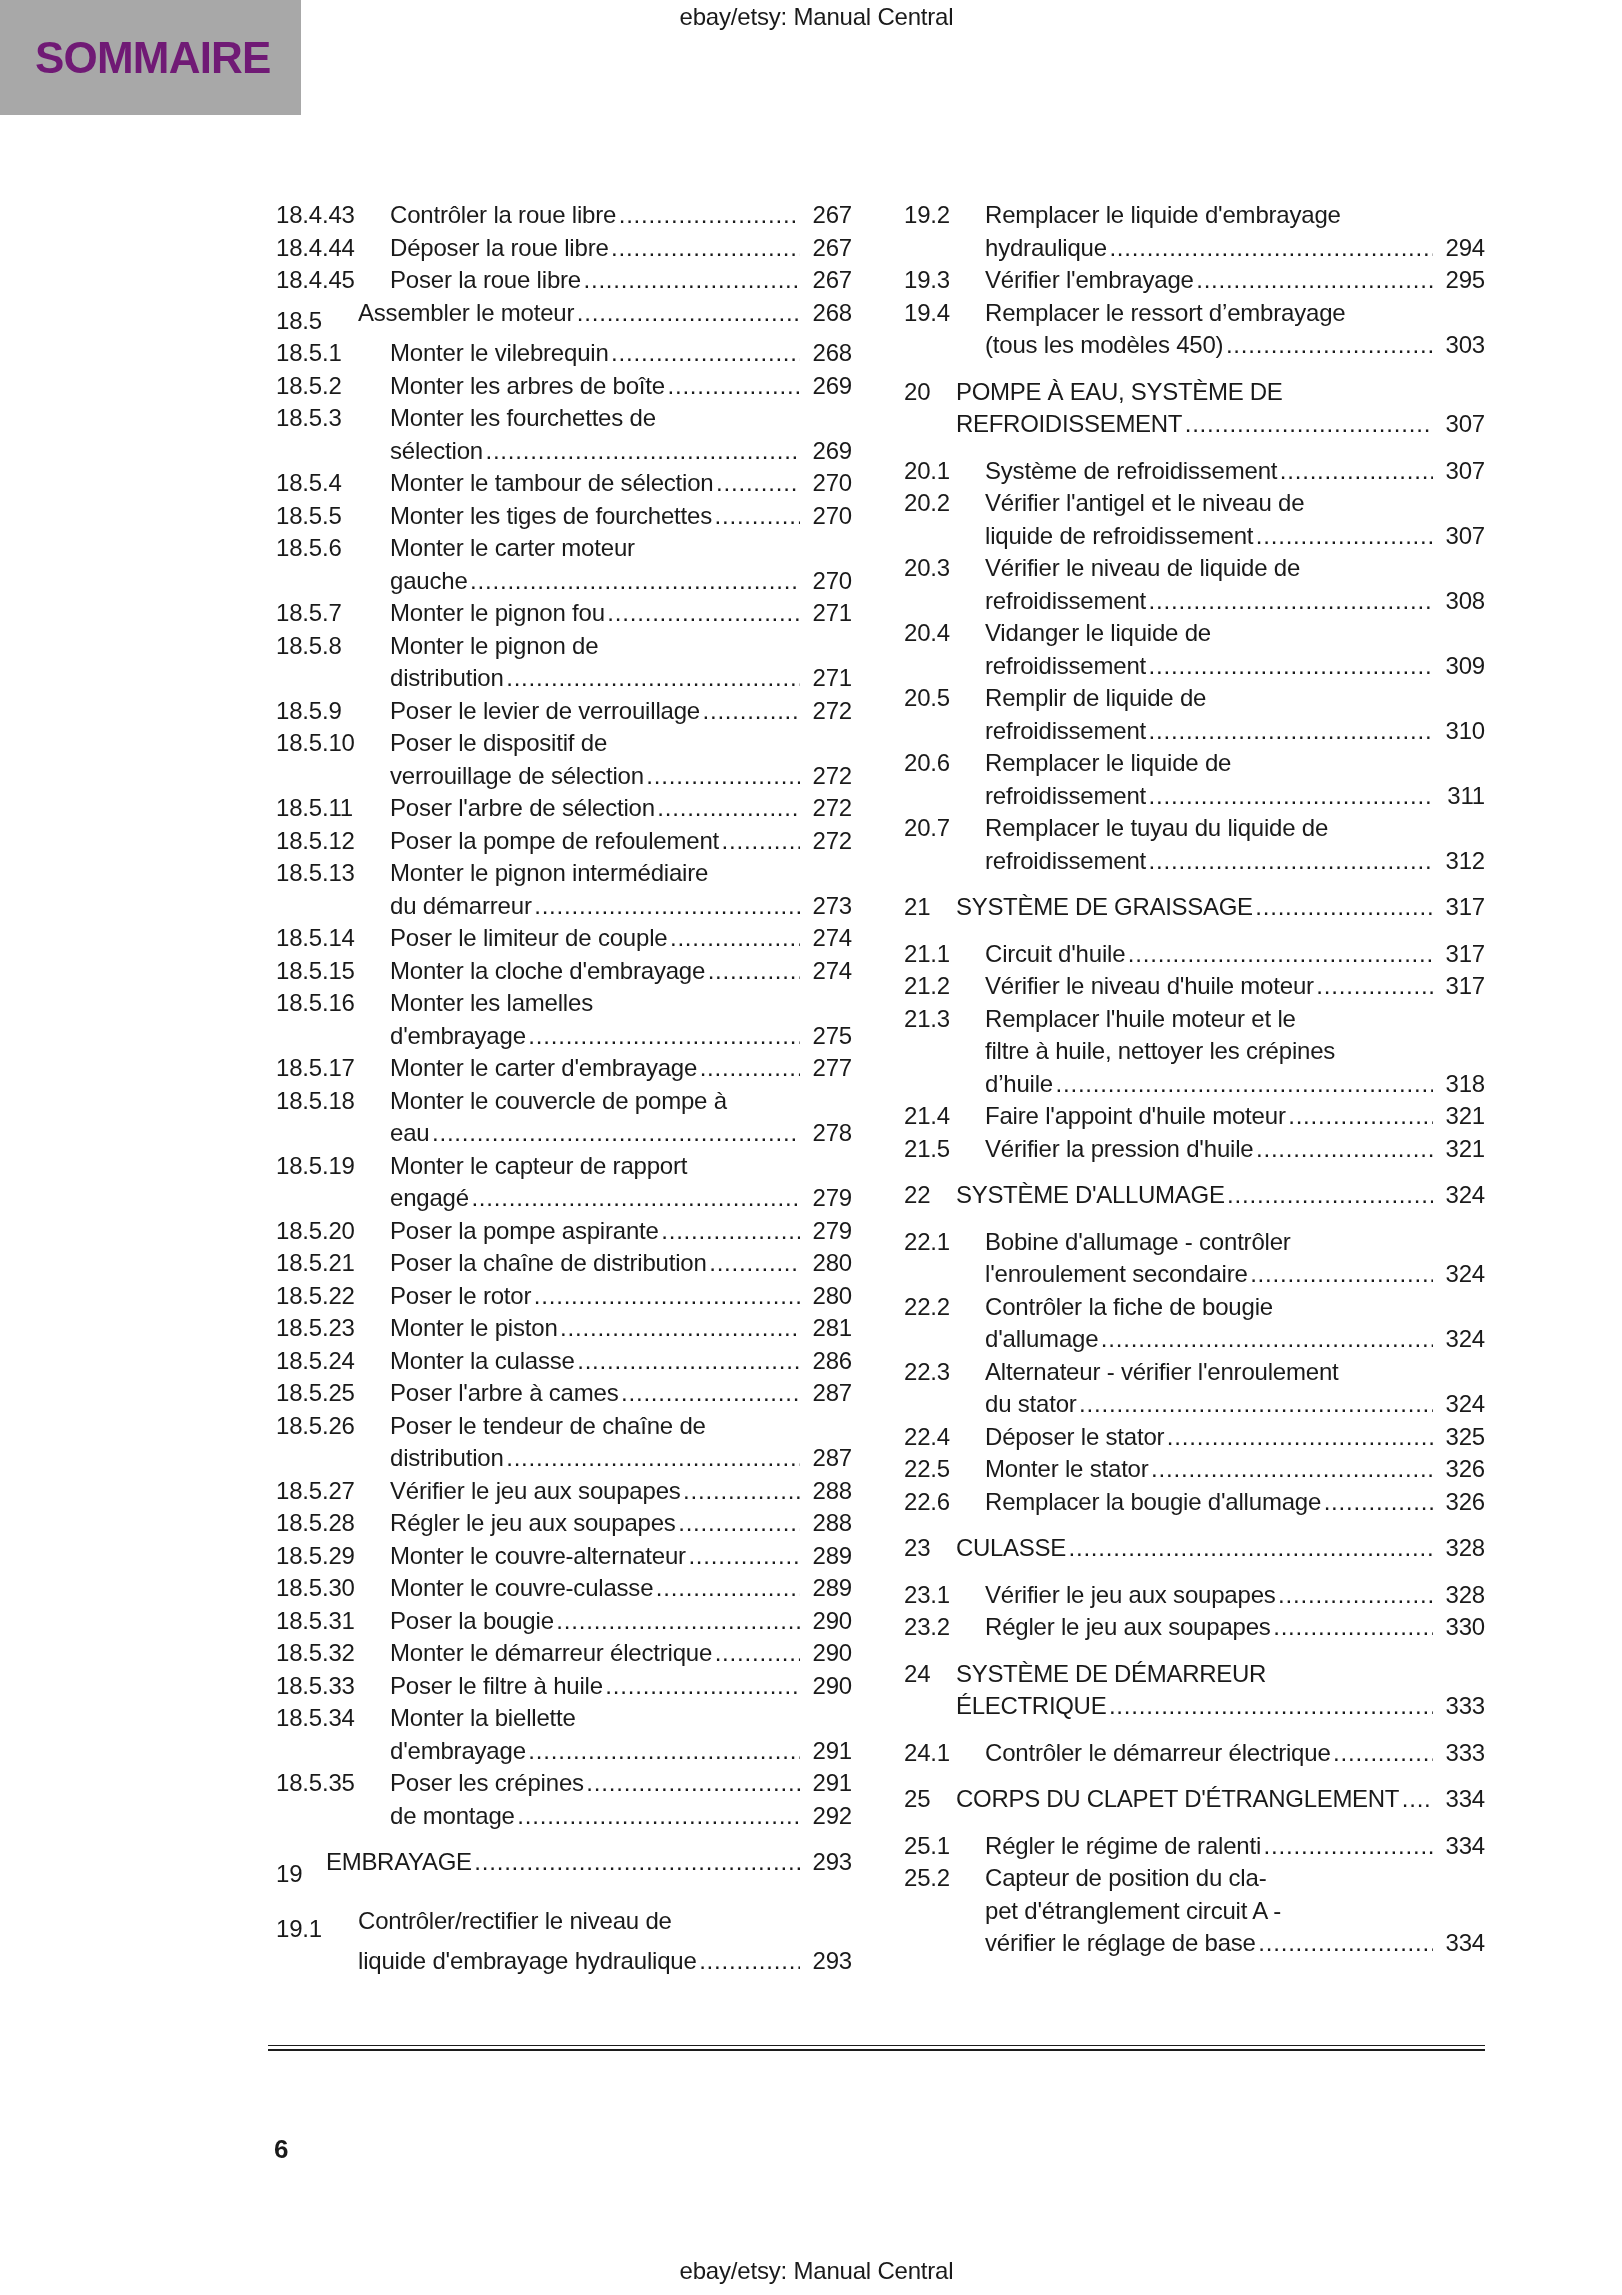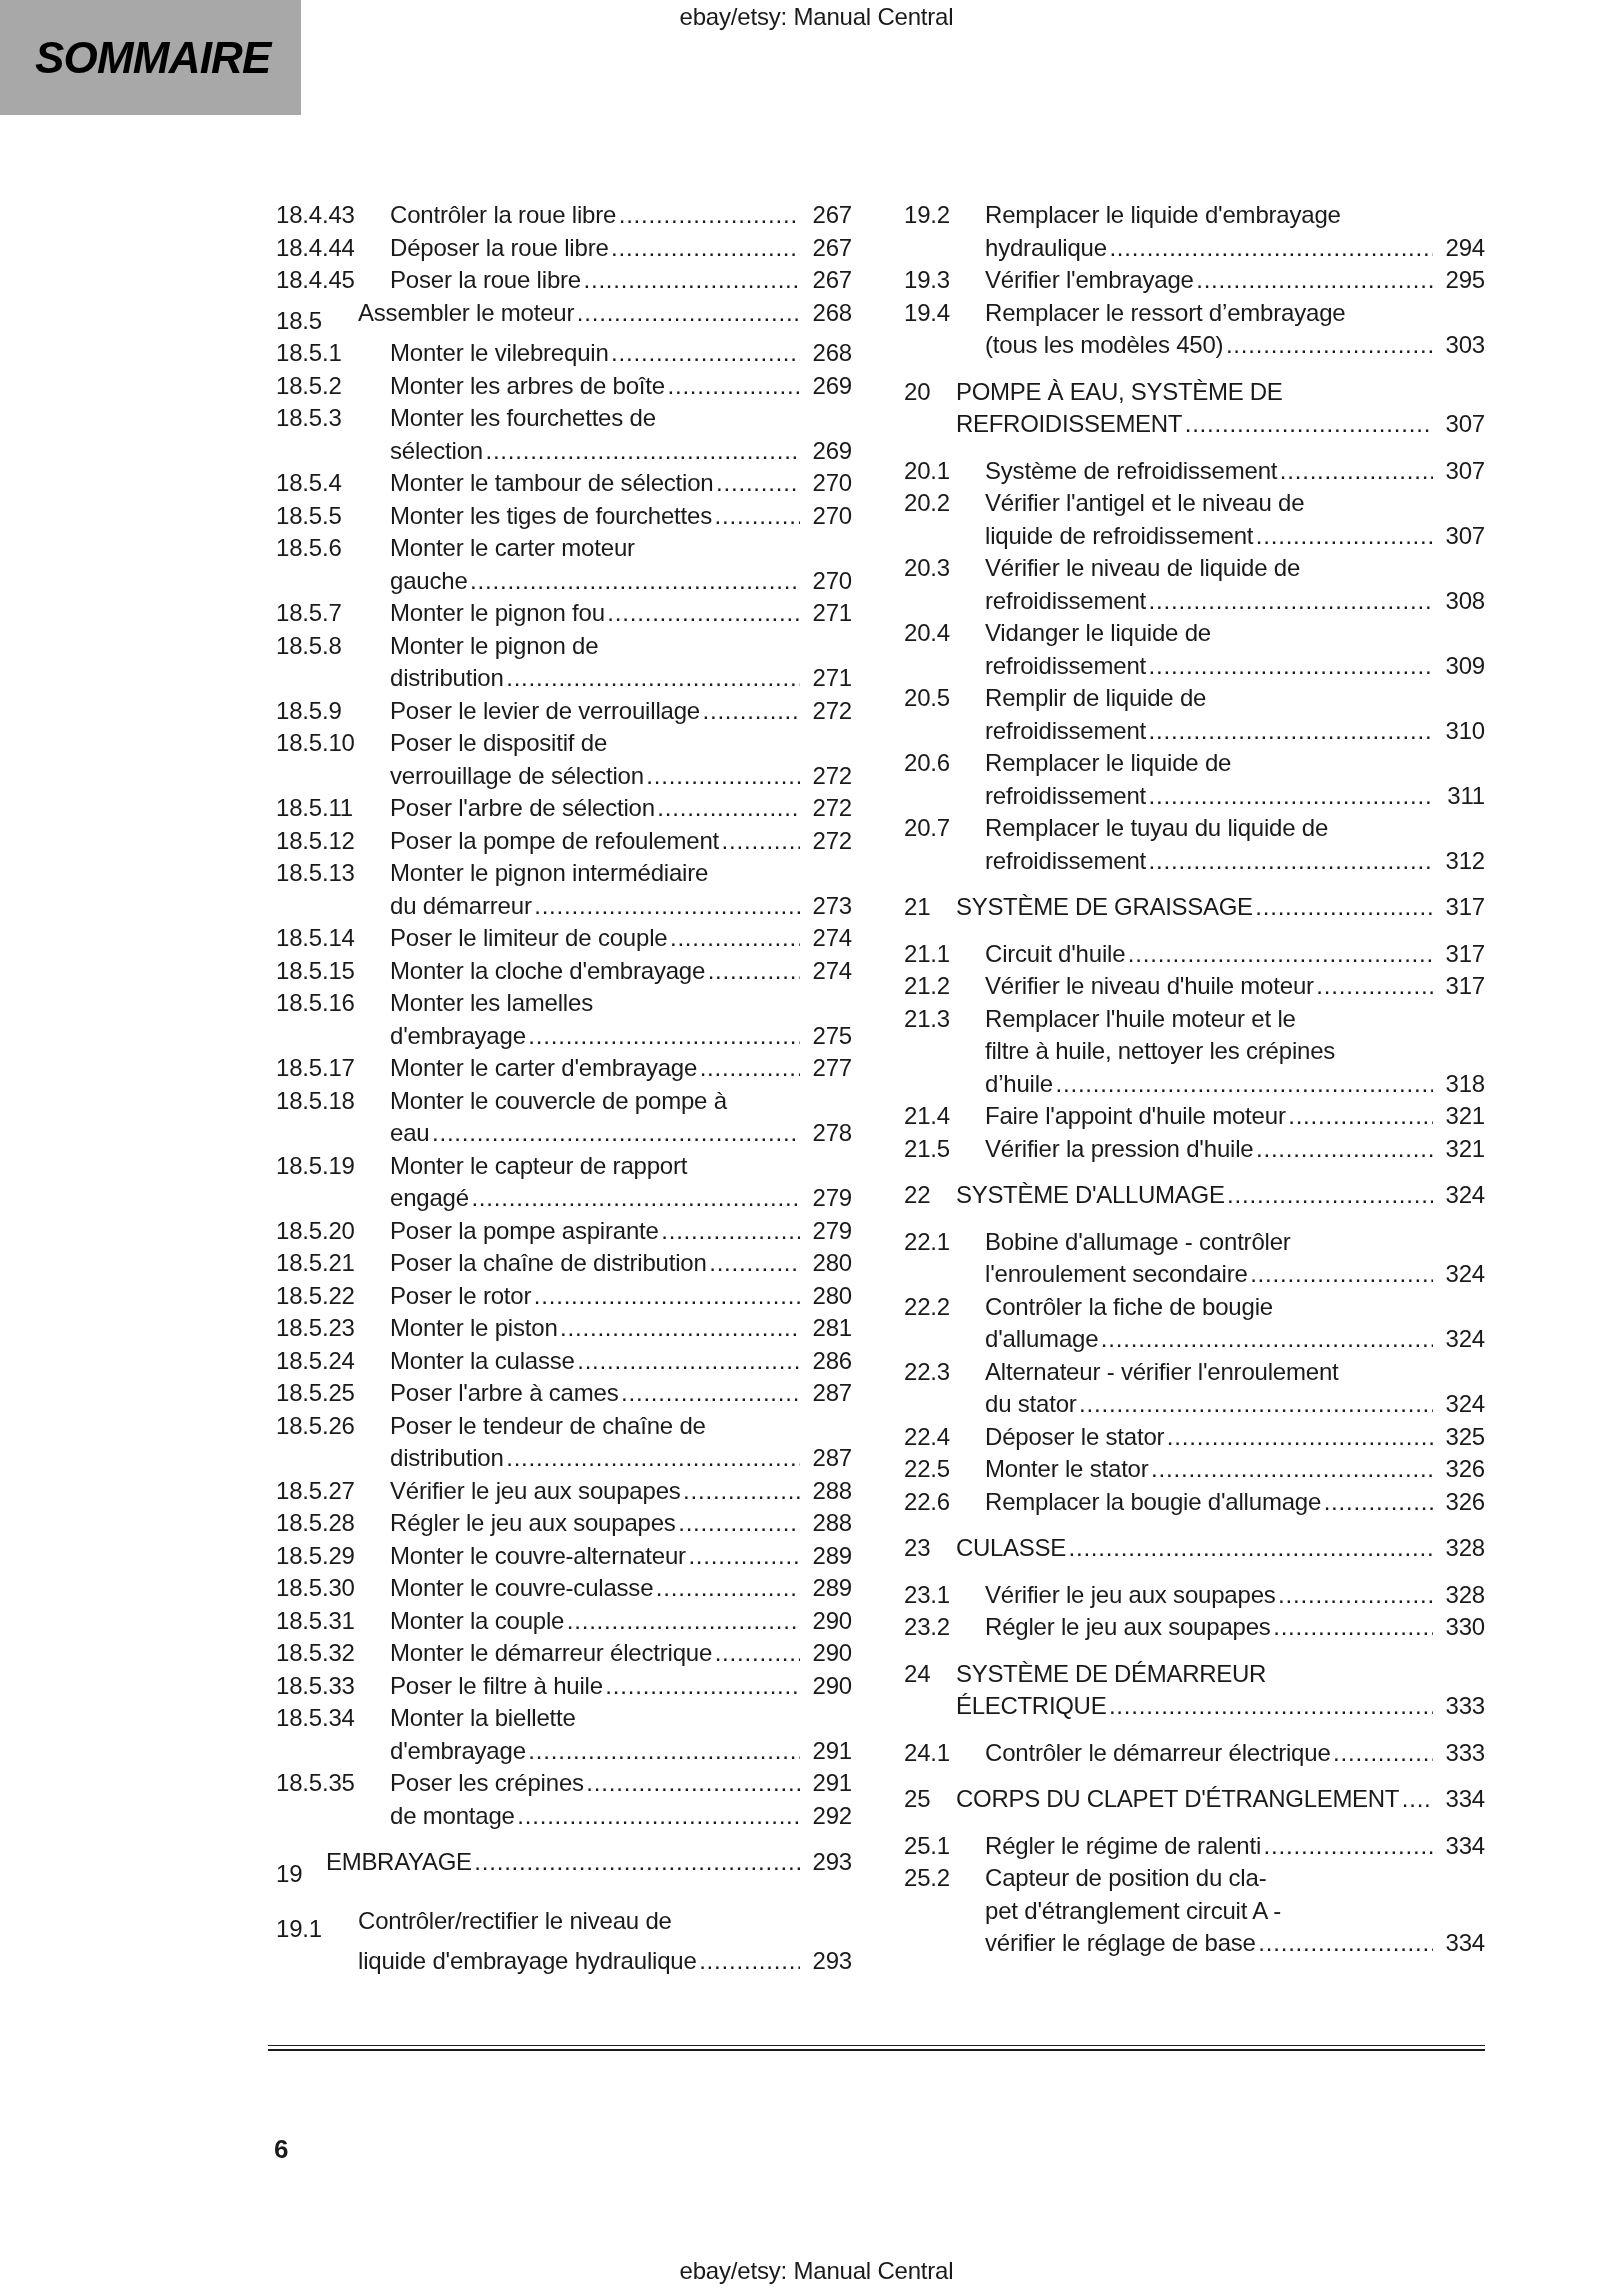--- a/index.html
+++ b/index.html
@@ -7,21 +7,21 @@
     position:relative; width:1622px; height:2295px; background:#ffffff;
     font-family:"Liberation Sans", sans-serif; color:#1a1a1a; overflow:hidden;
   }
   .doc-title { position:absolute; left:11px; right:0; text-align:center;
     font-size:24px; line-height:28px; letter-spacing:-0.2px; }
   .doc-title.top { top:2.5px; }
   .doc-title.bottom { top:2257px; }
   .section-box { position:absolute; left:0; top:0; width:301px; height:115px;
     background:#a8a8a8; display:flex; align-items:center; }
   .section-box .label { font-size:44px; font-weight:bold; letter-spacing:-0.8px;
-    padding-left:35px; font-stretch:condensed; color:#000000;font-style:italic; }
+    padding-left:35px; font-stretch:condensed; color:#701a75; }
 
   .col { position:absolute; top:199px; font-size:24px; line-height:32.5px; letter-spacing:-0.2px; }
   .col-left  { left:276px; width:576px; }
   .col-right { left:904px; width:581px; }
 
   .entry .line { display:flex; }
   .num  { flex:0 0 auto; white-space:pre; }
   .text { flex:0 1 auto; white-space:pre; }
   .dots { flex:1 1 0; min-width:11.7px; overflow:hidden; white-space:nowrap;
           margin-left:2.5px; margin-right:5px; }
@@ -359,21 +359,21 @@
         <div class="line">
           <span class="num">18.5.30</span>
           <span class="text">Monter le couvre-culasse</span>
           <span class="dots"></span>
           <span class="page-num">289</span>
         </div>
       </div>
       <div class="entry lvl-sub">
         <div class="line">
           <span class="num">18.5.31</span>
-          <span class="text">Monter la couple</span>
+          <span class="text">Poser la bougie</span>
           <span class="dots"></span>
           <span class="page-num">290</span>
         </div>
       </div>
       <div class="entry lvl-sub">
         <div class="line">
           <span class="num">18.5.32</span>
           <span class="text">Monter le démarreur électrique</span>
           <span class="dots"></span>
           <span class="page-num">290</span>

